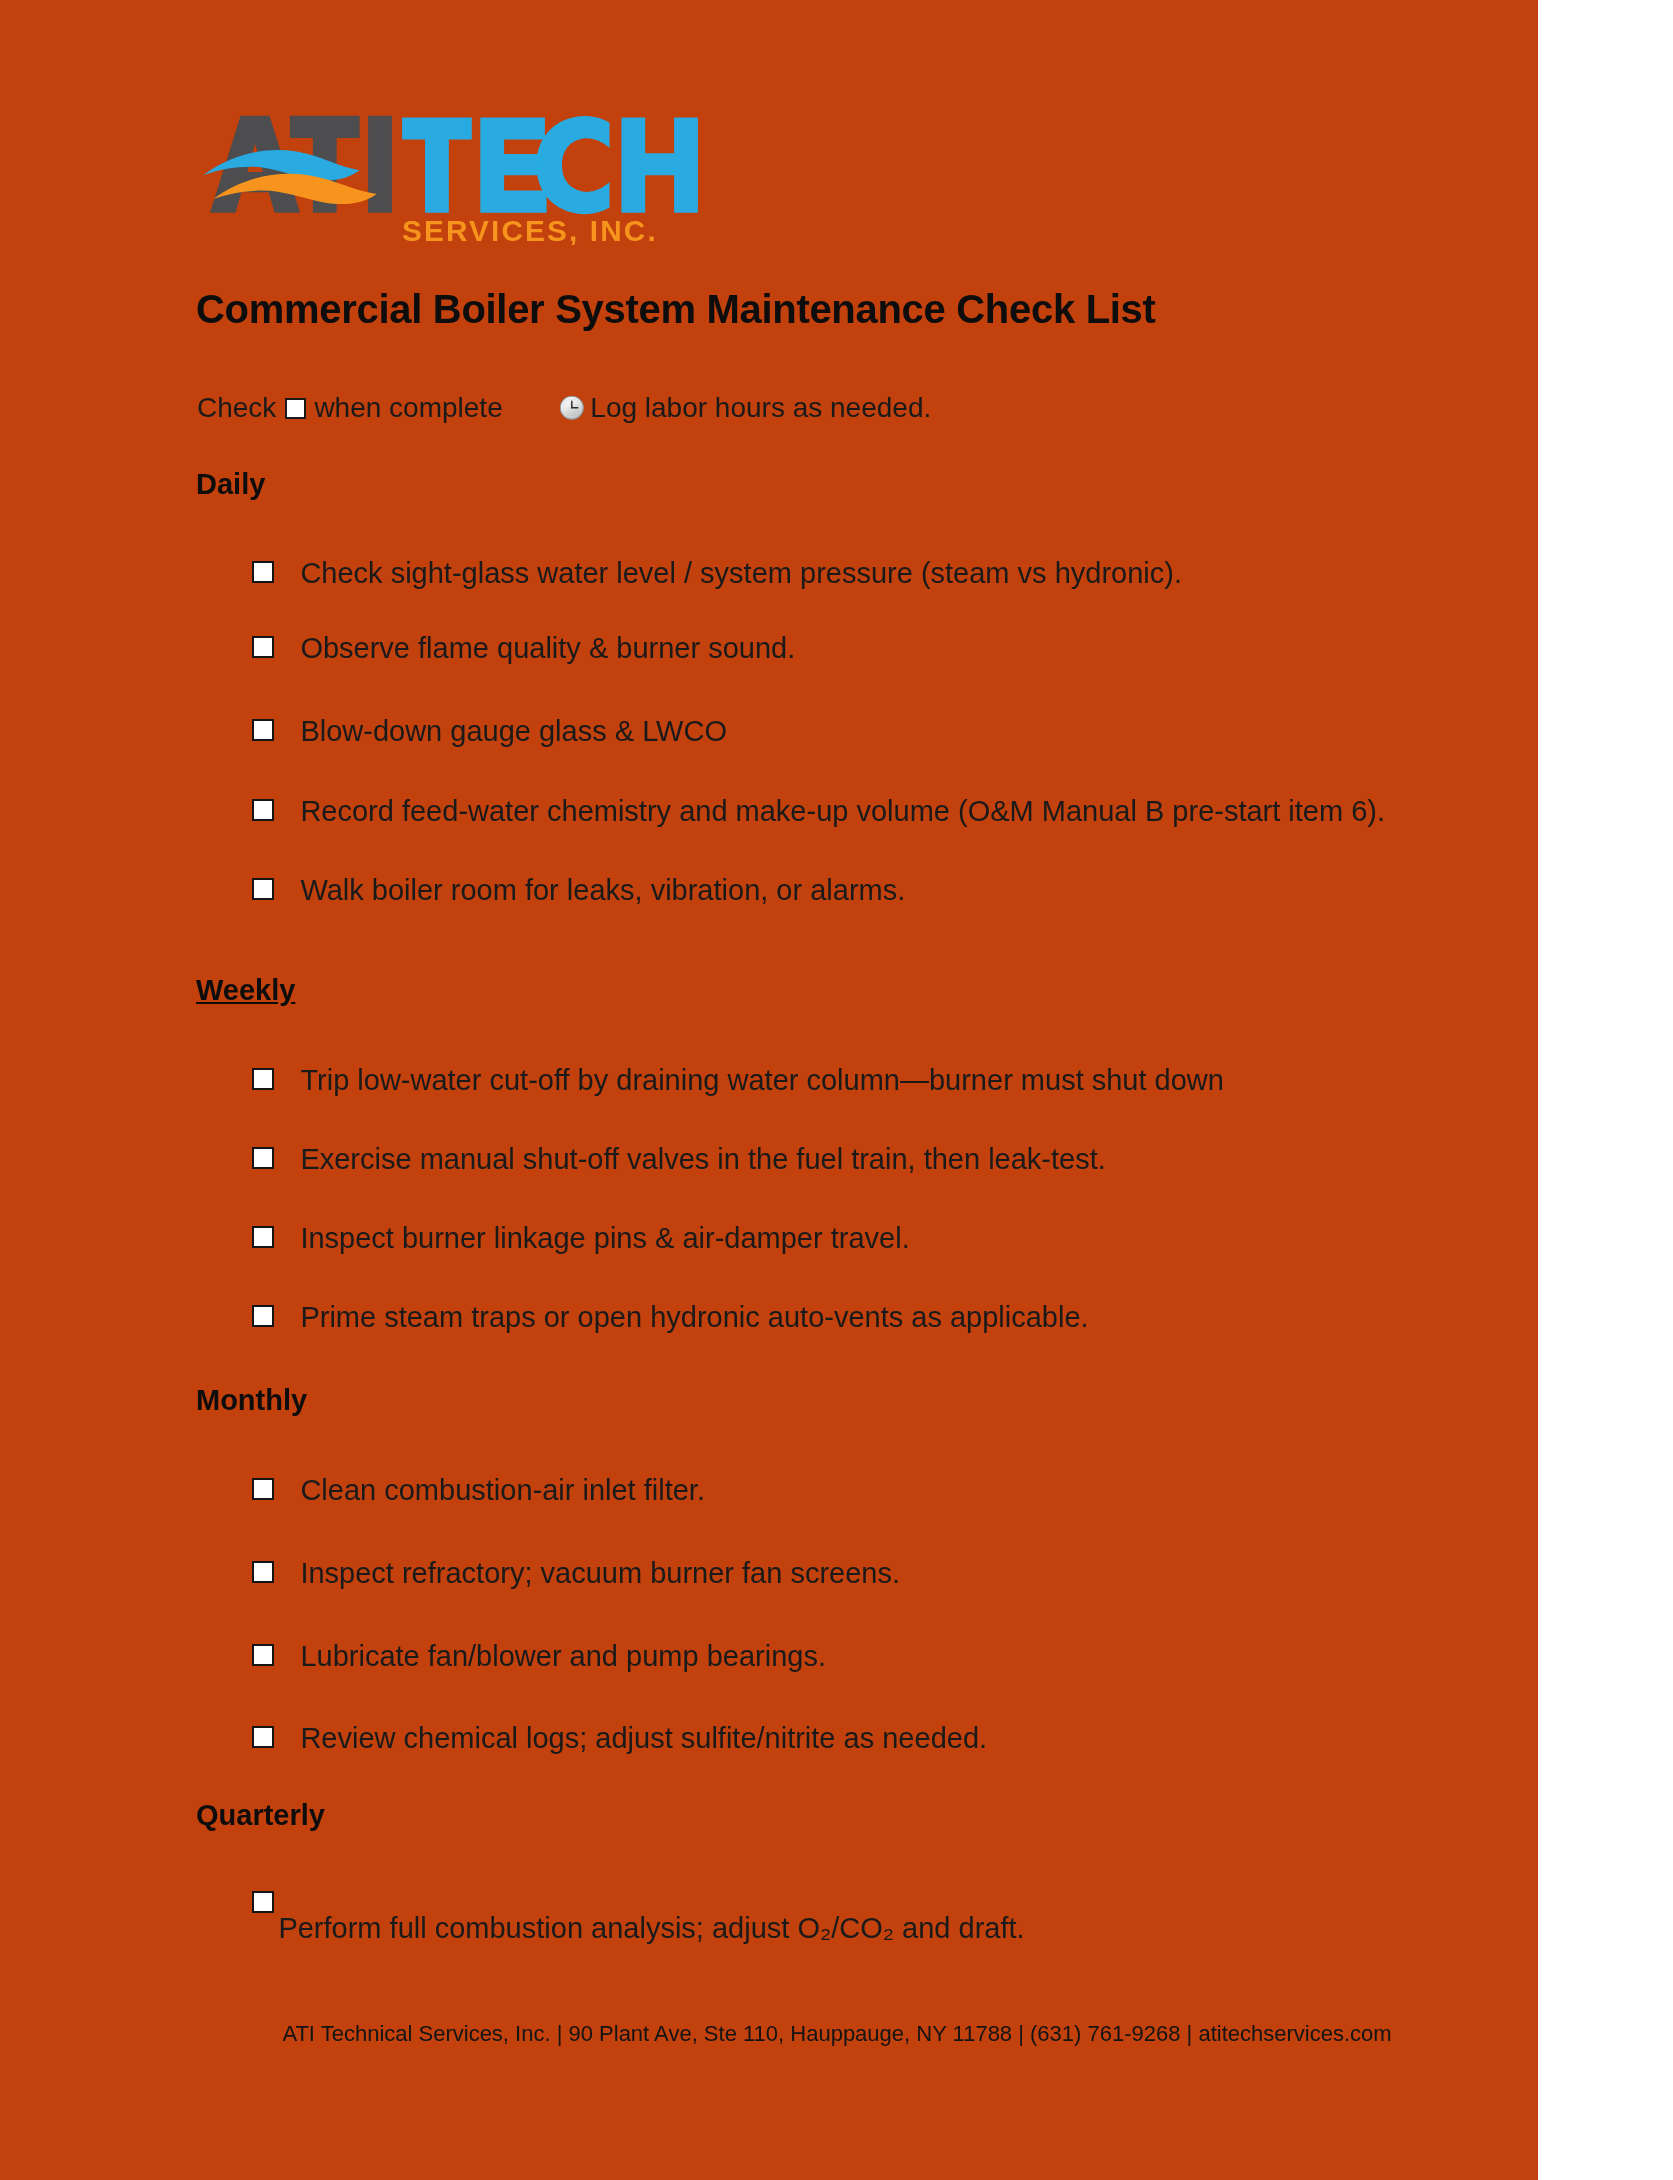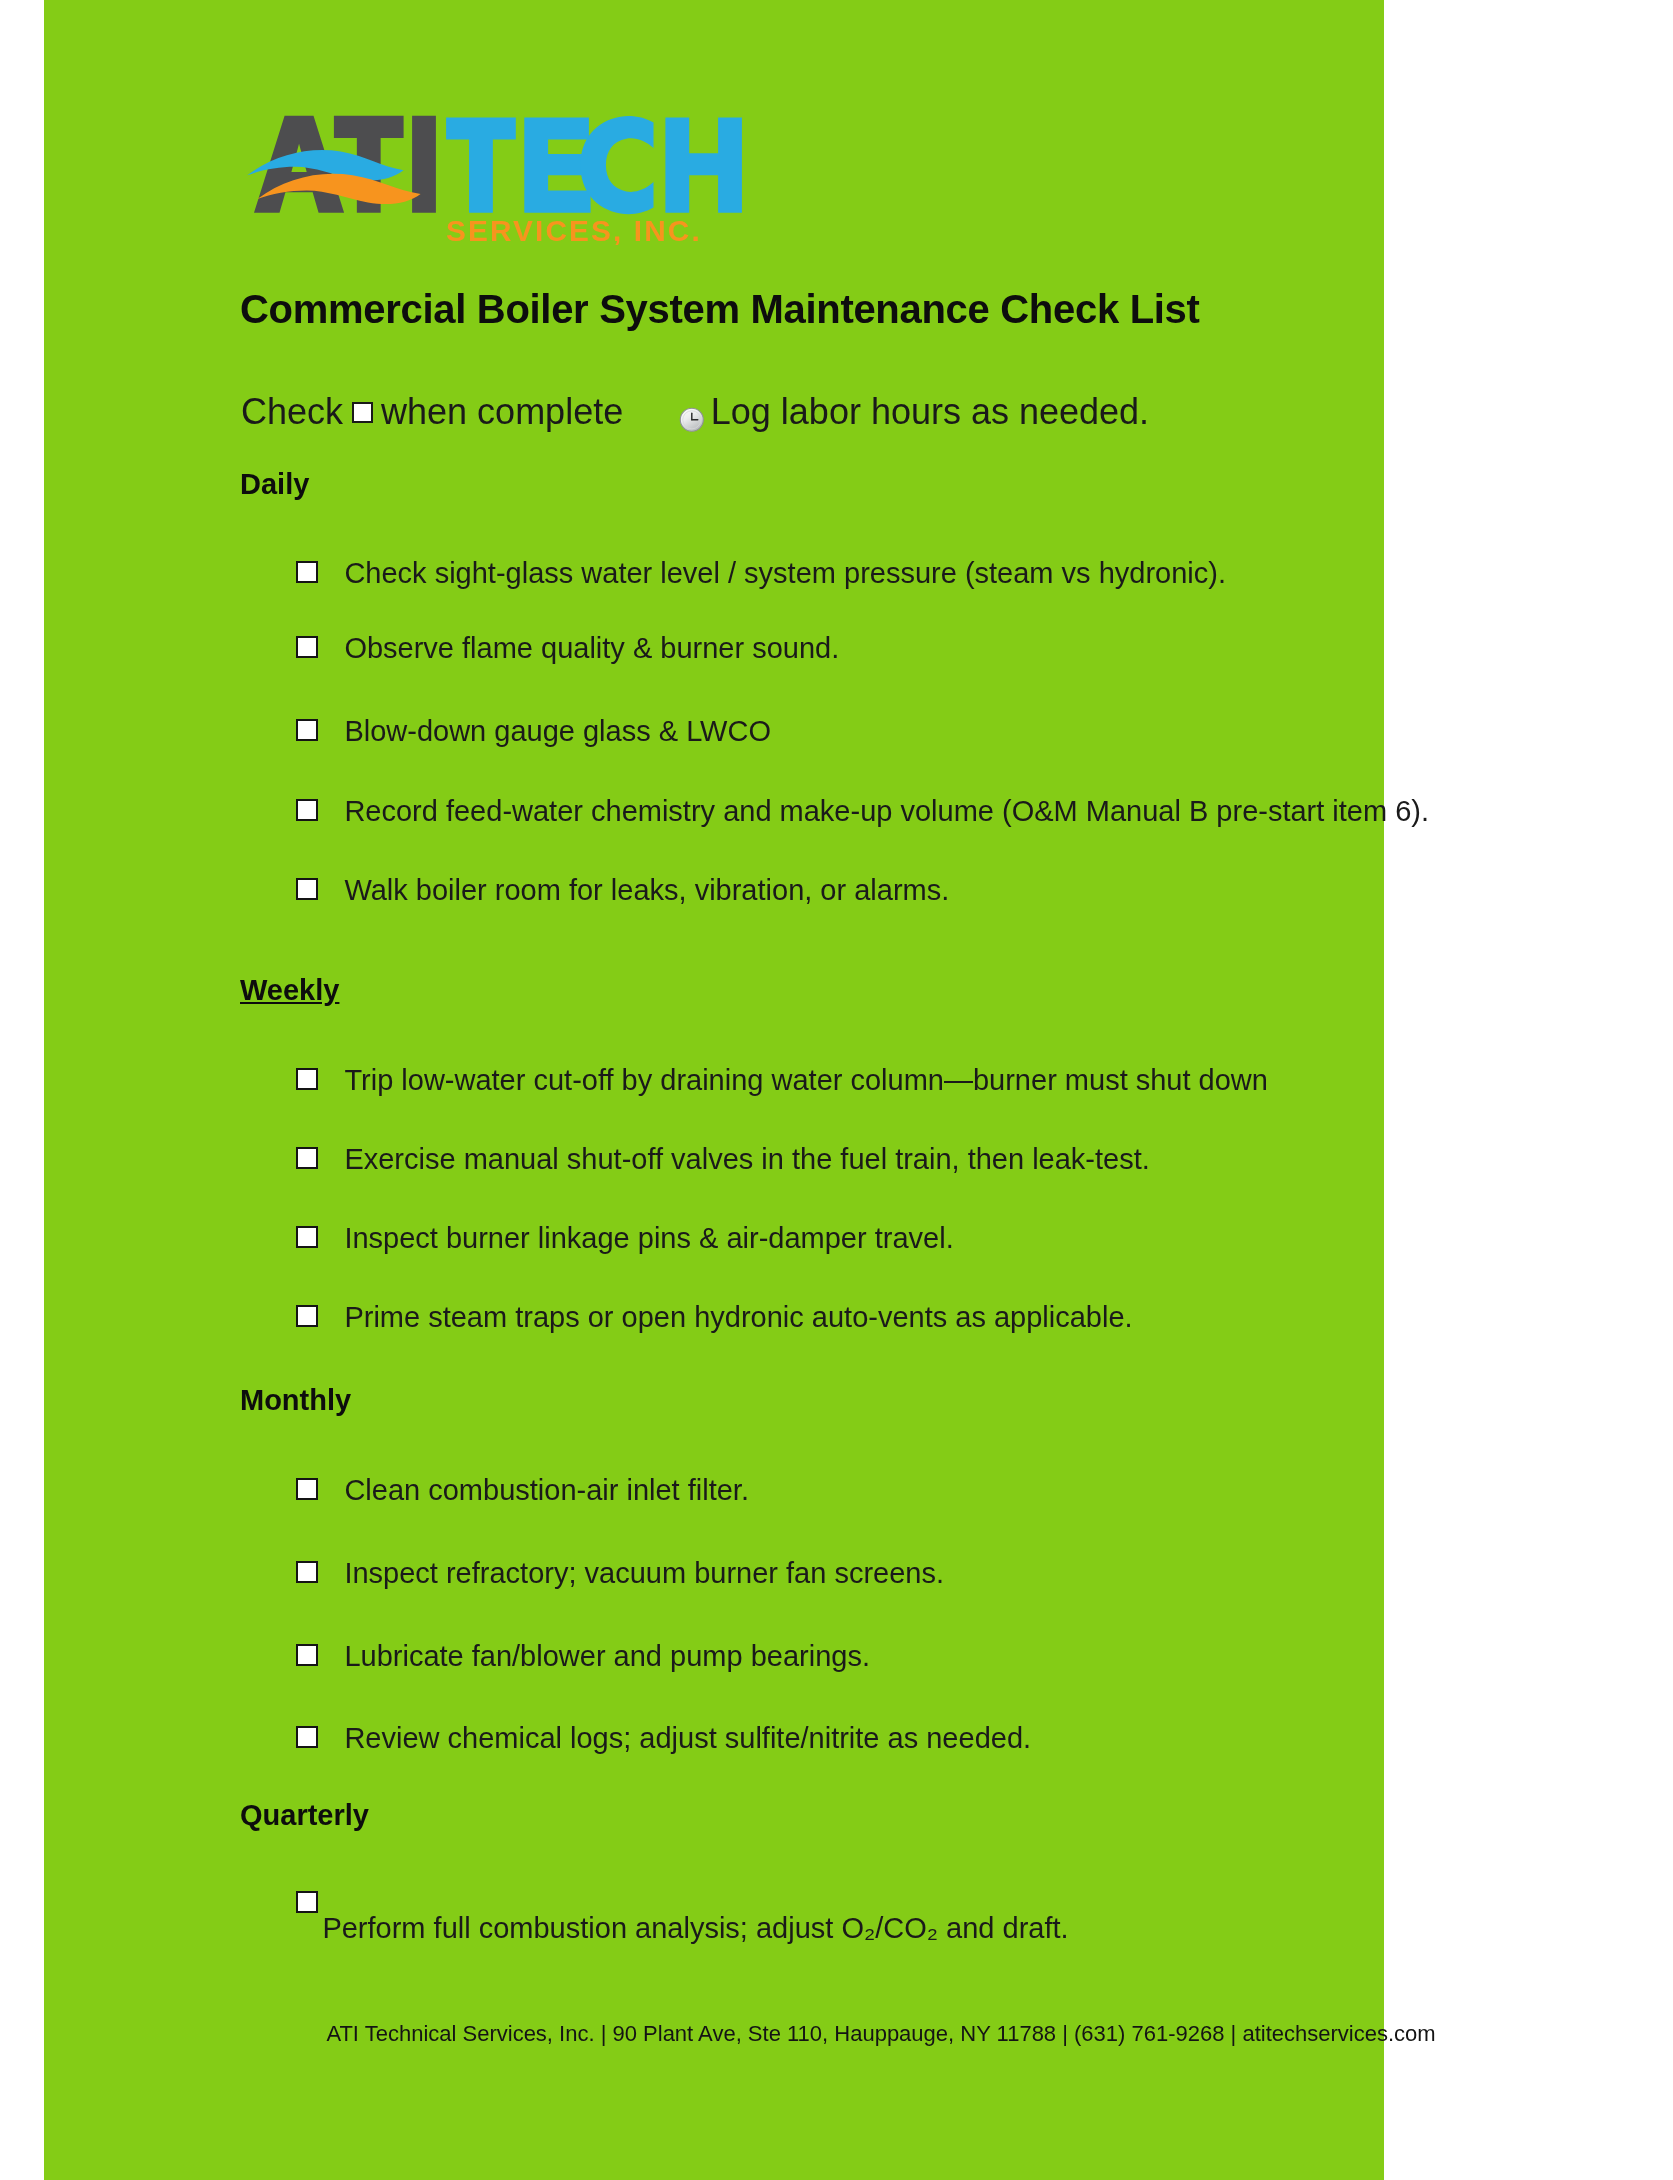--- a/index.html
+++ b/index.html
@@ -11,25 +11,24 @@
     width: 1674px;
     height: 2181px;
     font-family: "Liberation Sans", sans-serif;
     color: #000000;
     overflow: hidden;
     position: relative;
   }
 
   .page {
     position: relative;
-    width: 1340px;
+    width: 1538px;
     height: 2181px;
-    background: #84cc16;
+    background: #c2410c;
     box-sizing: border-box;
-    margin-left: 44px;
   }
 
   
   .logo-block {
     position: absolute;
     left: 201px;
     top: 109px;
     width: 511px;
     height: 136px;
   }
@@ -47,21 +46,21 @@
     white-space: nowrap;
   }
 
   
   .instruction-row {
     position: absolute;
     left: 197px;
     top: 394px;
     display: flex;
     align-items: center;
-    font-size: 36px;
+    font-size: 28px;
     color: #1a1a1a;
     white-space: nowrap;
   }
   .instruction-text { line-height: 1; }
   .inline-checkbox {
     display: inline-block;
     width: 21px;
     height: 21px;
     border: 2.6px solid #1a1a1a;
     margin: 0 8.5px;

